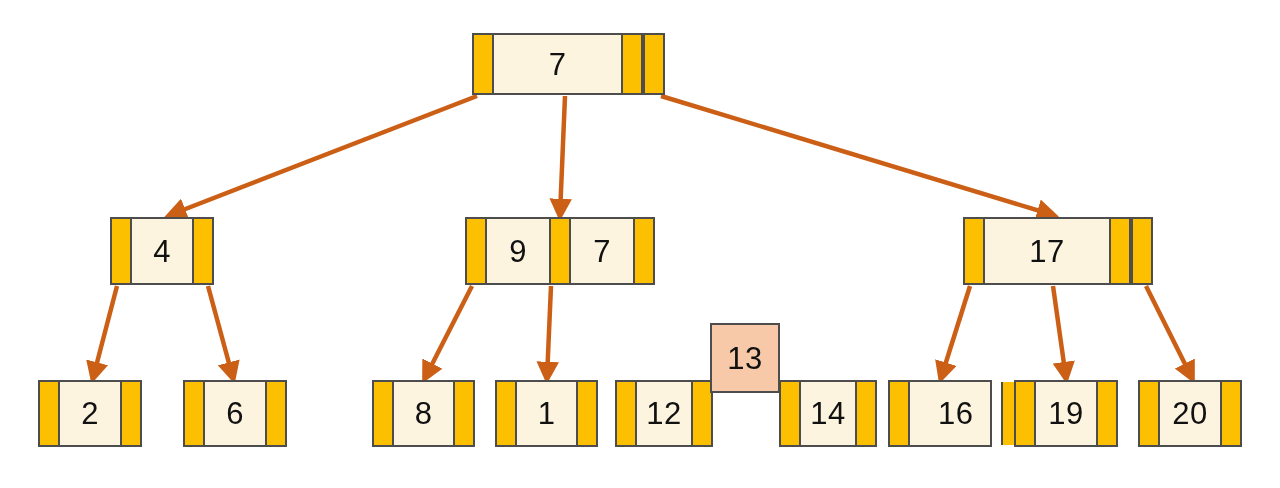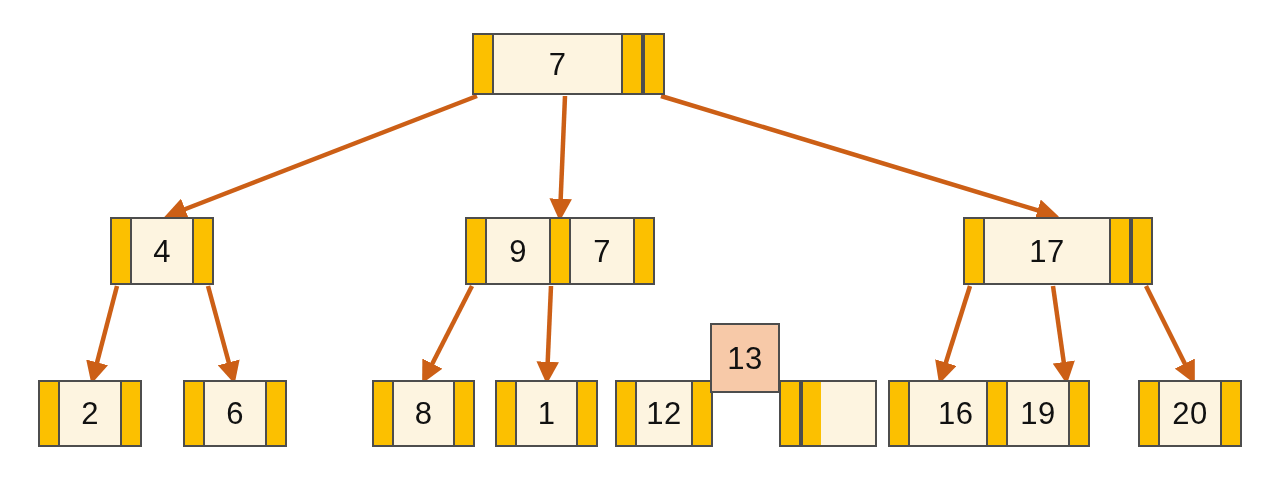--- a/index.html
+++ b/index.html
@@ -138,28 +138,29 @@
         <div class="key">1</div>
         <div class="ptr last" style="flex-basis: 18px;"></div>
       </div>
       <div class="node" style="left: 615px; top: 380px; width: 98px; height: 67px;">
         <div class="ptr" style="flex-basis: 18px;"></div>
         <div class="key">12</div>
         <div class="ptr last" style="flex-basis: 18px;"></div>
       </div>
       <div class="node" style="left: 779px; top: 380px; width: 98px; height: 67px;">
         <div class="ptr" style="flex-basis: 18px;"></div>
+        <div class="key">14</div>
         <div class="ptr last" style="flex-basis: 18px;"></div>
       </div>
       <div class="node" style="left: 888px; top: 380px; width: 104px; height: 67px; gap: 28px;">
         <div class="ptr" style="flex-basis: 18px;"></div>
         <div class="key">16</div>
         <div class="ptr last" style="flex-basis: 18px;"></div>
       </div>
-      <div class="node" style="left: 986px; top: 380px; width: 104px; height: 67px;">
+      <div class="node" style="left: 1014px; top: 380px; width: 104px; height: 67px;">
         <div class="ptr" style="flex-basis: 18px;"></div>
         <div class="key">19</div>
         <div class="ptr last" style="flex-basis: 18px;"></div>
       </div>
       <div class="node" style="left: 1138px; top: 380px; width: 104px; height: 67px;">
         <div class="ptr" style="flex-basis: 18px;"></div>
         <div class="key">20</div>
         <div class="ptr last" style="flex-basis: 18px;"></div>
       </div>
       <div class="node highlight" style="left: 710px; top: 323px; width: 70px; height: 70px;">

